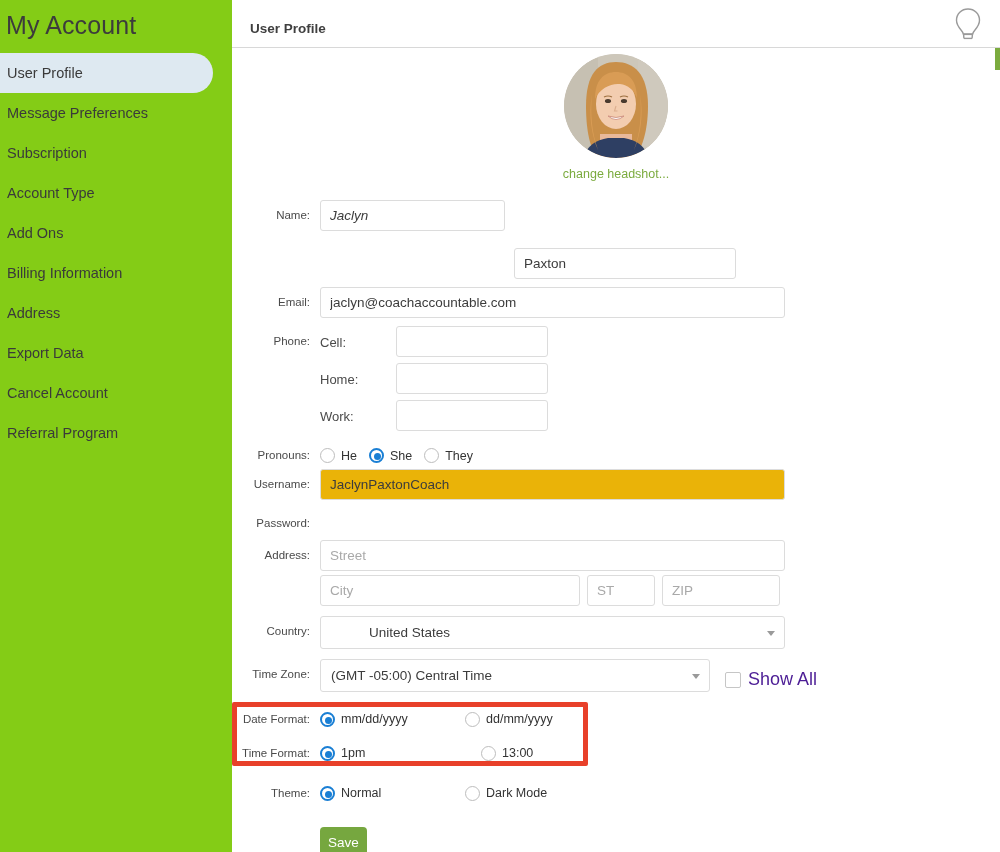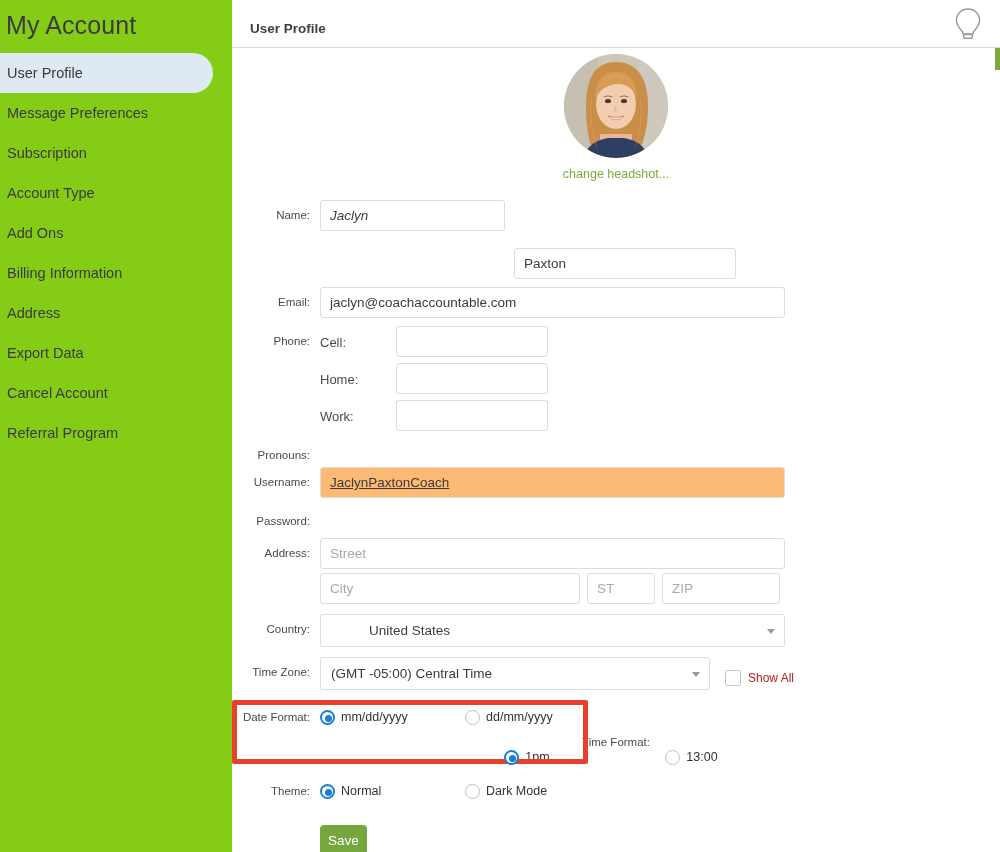--- a/index.html
+++ b/index.html
@@ -143,21 +143,21 @@
     border: 1px solid #dcdcdc;
     border-radius: 3px;
     background: #fff;
     font-size: 13.5px;
     color: #3c3c3c;
     padding: 0 9px;
     font-family: "Liberation Sans", sans-serif;
     outline: none;
   }
   input.txt::placeholder { color: #a9a9a9; }
-  input.gray { background: #fdba74; text-decoration: underline; }
+  input.gray { background: #eab308; }
 
   .w-name  { width: 185px; font-style: italic; }
   .w-name2 { width: 222px; margin-left: 9px; margin-top: 48px; }
   .w-full  { width: 465px; }
   .w-phone { width: 152px; }
   .w-city  { width: 260px; }
   .w-st    { width: 68px; margin-left: 7px; }
   .w-zip   { width: 118px; margin-left: 7px; }
 
   .sub-lbl {
@@ -242,21 +242,21 @@
 
   .chk-wrap { display:flex; align-items:center; margin-left: 15px; padding-top: 7px; }
   .chk {
     width: 16px; height: 16px;
     border: 1px solid #c6c6c6;
     border-radius: 2px;
     background: #fff;
     margin-right: 7px;
     cursor: pointer;
   }
-  .chk-lbl { font-size: 12px; color: #b91c1c; }
+  .chk-lbl { font-size: 18px; color: #4c1d95; }
 
   
   .hl-box {
     position: absolute;
     left: 0px;
     top: 0px;
     border: 5px solid #e8402a;
     border-radius: 2px;
     pointer-events: none;
   }
@@ -401,20 +401,36 @@
           </div>
           <div class="phone-row">
             <div class="sub-lbl">Work:</div>
             <input class="txt w-phone" type="text" value="" style="">
           </div>
         </div>
       </div>
 
       <div class="row pron-row" style="margin-bottom:6px;">
         <div class="lbl" style="padding-top:4px;">Pronouns:</div>
+        <div class="fields" style="padding-top:3px;">
+          <div class="radio-group">
+            <label class="radio-opt">
+              <span class="radio"></span>
+              <span>He</span>
+            </label>
+            <label class="radio-opt">
+              <span class="radio on"></span>
+              <span>She</span>
+            </label>
+            <label class="radio-opt">
+              <span class="radio"></span>
+              <span>They</span>
+            </label>
+          </div>
+        </div>
       </div>
 
       <div class="row">
         <div class="lbl">Username:</div>
         <div class="fields">
           <input class="txt w-full gray" type="text" value="JaclynPaxtonCoach" style="">
         </div>
       </div>
 
       <div class="row" style="margin-bottom:11px;">
@@ -469,21 +485,21 @@
               <span class="radio on"></span>
               <span>mm/dd/yyyy</span>
             </label>
             <label class="radio-opt">
               <span class="radio"></span>
               <span>dd/mm/yyyy</span>
             </label>
           </div>
         </div>
 
-        <div class="row fmt-row" style="margin-bottom:0;margin-top:4px;flex-direction:column;">
+        <div class="row fmt-row" style="margin-bottom:0;margin-top:4px;">
           <div class="lbl" style="padding-top:0;">Time Format:</div>
           <div class="fields" style="align-items:center;gap:16px;">
             <label class="radio-opt fmt-opt1">
               <span class="radio on"></span>
               <span>1pm</span>
             </label>
             <label class="radio-opt">
               <span class="radio"></span>
               <span>13:00</span>
             </label>

